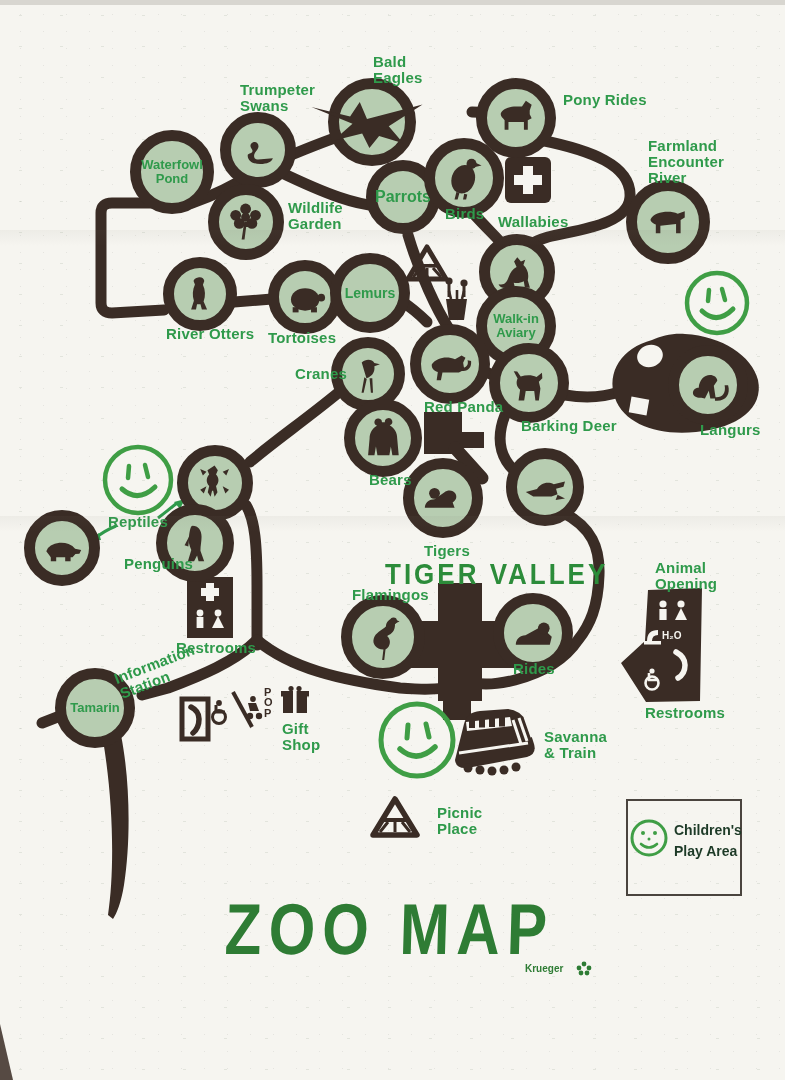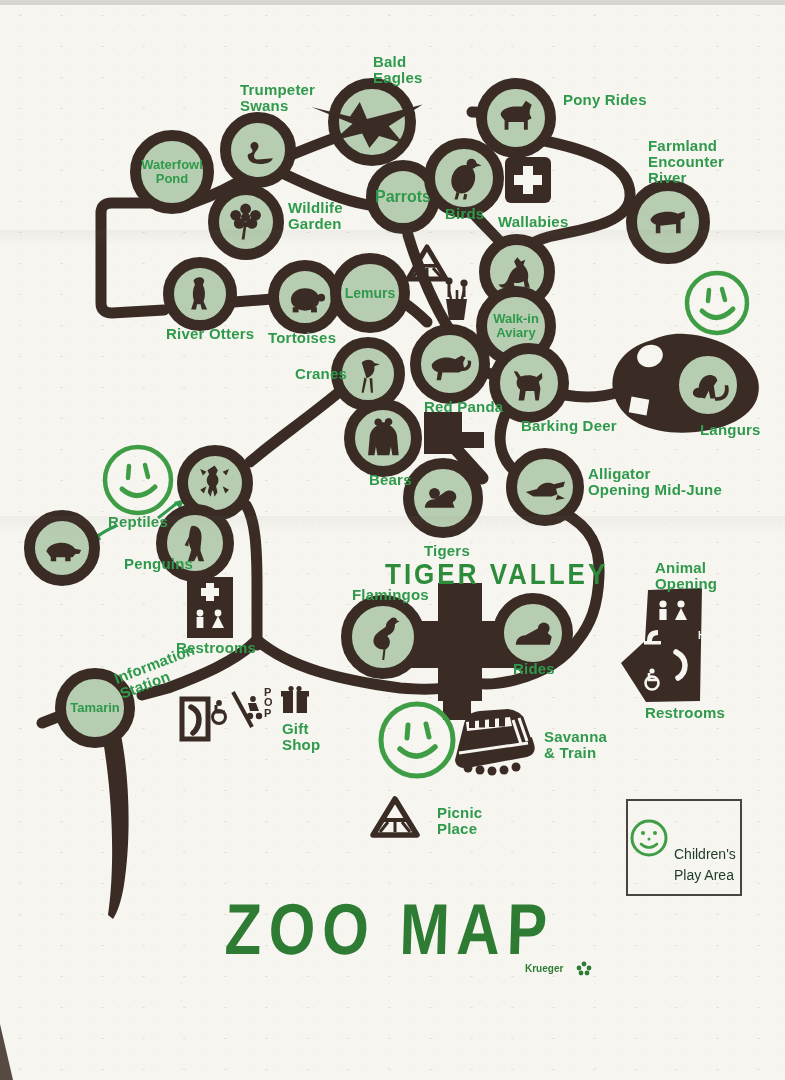--- a/index.html
+++ b/index.html
@@ -19,25 +19,25 @@
        white-space:pre-line;z-index:3;letter-spacing:.2px;}
   .inlbl{color:#2f9a4b;font-weight:bold;font-size:13px;line-height:1.05;text-align:center;
        white-space:pre-line;}
   .rot{transform:rotate(-21deg);transform-origin:left top;}
   .region{font-size:26px;font-weight:900;letter-spacing:3px;color:#2c8c3a;
        transform:scaleY(1.15);}
   .title{font-size:60px;font-weight:900;letter-spacing:7px;color:#2e7c34;
        transform:scaleY(1.2) skewX(-2deg);z-index:3;position:absolute;}
   .sig{position:absolute;color:#2e7c34;font-weight:bold;font-size:10px;z-index:3;}
   .legendbox{position:absolute;border:2px solid #4a443e;width:112px;height:93px;z-index:1;}
-  .legendlbl{position:absolute;color:#1d3a27;font-weight:normal;font-size:14px;line-height:1.5;
-       white-space:pre-line;z-index:3;margin-top:24px;}
+  .legendlbl{position:absolute;color:#1d3a27;font-weight:bold;font-size:14px;line-height:1.5;
+       white-space:pre-line;z-index:3;}
   .pop{position:absolute;color:#3a2c25;font-weight:900;font-size:11px;line-height:.95;
        white-space:pre-line;z-index:3;}
-  .h2o{position:absolute;color:#f6f5f0;font-weight:bold;font-size:10px;z-index:3;margin-left:36px;}
+  .h2o{position:absolute;color:#f6f5f0;font-weight:bold;font-size:10px;z-index:3;}
   .crease{position:absolute;left:0;width:785px;height:16px;z-index:4;pointer-events:none;
        background:linear-gradient(rgba(120,115,105,.07),rgba(255,255,255,0));}
 </style>
 </head>
 <body>
 
 <div class="map">
 
   <svg class="art" width="785" height="1080" viewBox="0 0 785 1080">
     <g stroke="#3a2c25" stroke-width="11" fill="none" stroke-linecap="round">
@@ -387,22 +387,20 @@
   <div class="lbl" style="left:648px;top:138px">Farmland
 Encounter
 River</div>
   <div class="lbl" style="left:166px;top:326px">River Otters</div>
   <div class="lbl" style="left:268px;top:330px">Tortoises</div>
   <div class="lbl" style="left:295px;top:366px">Cranes</div>
   <div class="lbl" style="left:424px;top:399px">Red Panda</div>
   <div class="lbl" style="left:521px;top:418px">Barking Deer</div>
   <div class="lbl" style="left:700px;top:422px">Langurs</div>
   <div class="lbl" style="left:369px;top:472px">Bears</div>
-  <div class="lbl" style="left:588px;top:466px">Alligator
-Opening Mid-June</div>
   <div class="lbl" style="left:108px;top:514px">Reptiles</div>
   <div class="lbl" style="left:124px;top:556px">Penguins</div>
   <div class="lbl" style="left:424px;top:543px">Tigers</div>
   <div class="lbl region" style="left:385px;top:560px">TIGER VALLEY</div>
   <div class="lbl" style="left:352px;top:587px">Flamingos</div>
   <div class="lbl" style="left:513px;top:661px">Rides</div>
   <div class="lbl" style="left:176px;top:640px">Restrooms</div>
   <div class="lbl" style="left:655px;top:560px">Animal
 Opening</div>
   <div class="lbl" style="left:645px;top:705px">Restrooms</div>

